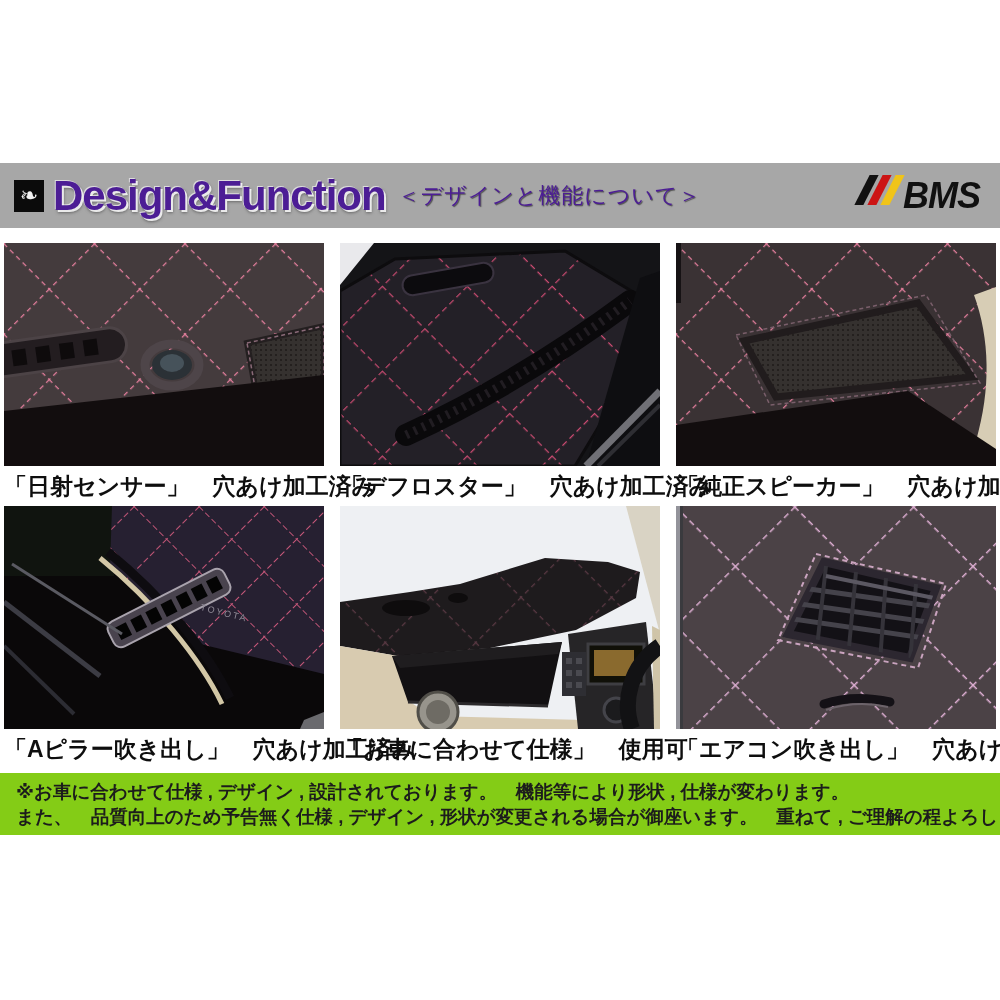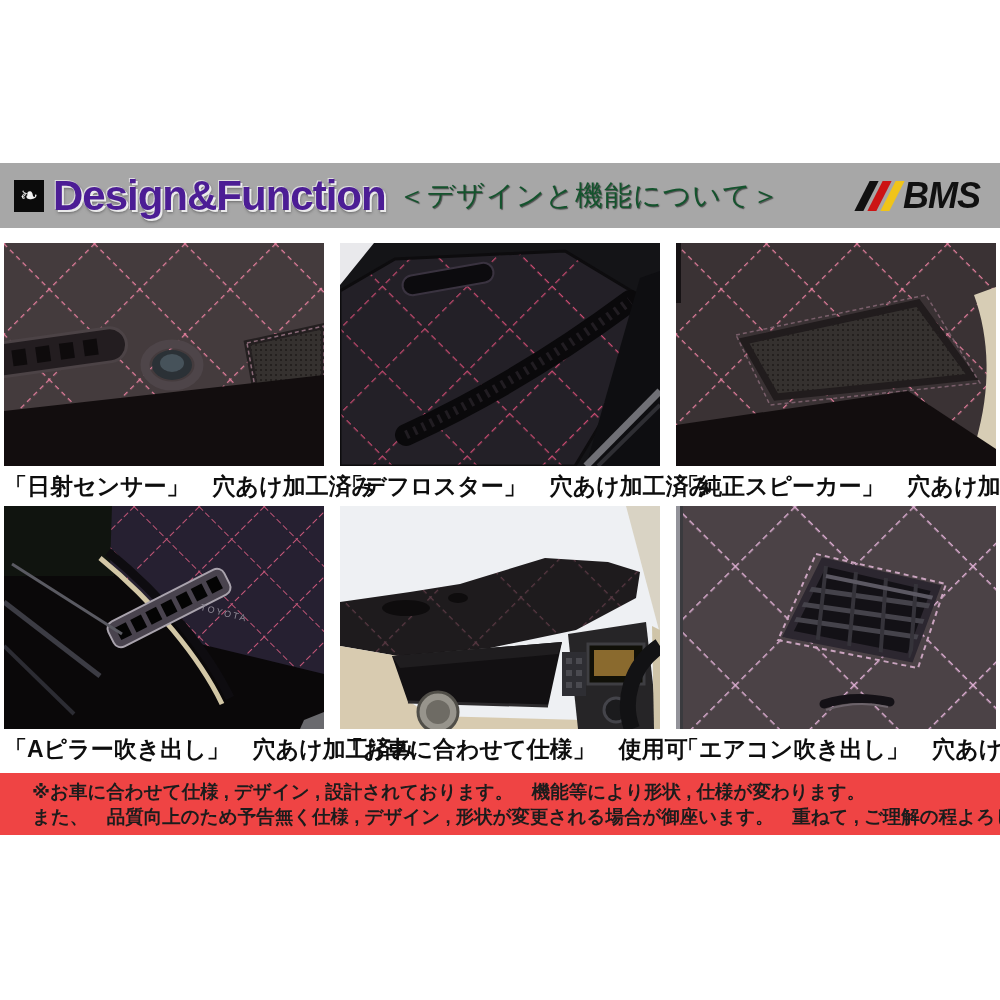--- a/index.html
+++ b/index.html
@@ -6,37 +6,37 @@
   .page{position:relative;width:1000px;height:1000px;background:#fff;overflow:hidden;
         font-family:"Liberation Sans","DejaVu Sans",sans-serif;}
 
   
   .bar{position:absolute;top:163px;left:0;width:1000px;height:65px;background:#a7a7a7;
        display:flex;align-items:center;box-sizing:border-box;padding:0 14px;}
   .mark{width:30px;height:32px;background:#0b0b0b;color:#f2f2f2;display:flex;
         align-items:center;justify-content:center;font-size:22px;margin-right:9px;flex:0 0 auto;}
   .title{font-size:42px;font-weight:800;color:#4c1d95;letter-spacing:-1px;margin:0;
          text-shadow:2px 2px 0 rgba(255,255,255,.85),-1px -1px 0 rgba(255,255,255,.6),2px 3px 3px rgba(90,90,90,.8);}
-  .sub{font-size:28px;color:#14532d;margin-left:12px;letter-spacing:1px;
+  .sub{font-size:22px;color:#4c1d95;margin-left:12px;letter-spacing:1px;
        text-shadow:1px 1px 1px rgba(70,70,70,.9);text-align:right;}
-  .logo{margin-left:auto;display:flex;align-items:center;margin-right:6px;}
+  .logo{margin-left:auto;display:flex;margin-right:6px;}
   .logo i{display:block;width:9px;height:30px;margin-right:4px;transform:skewX(-27deg);}
   .logo b{font-size:36px;font-style:italic;font-weight:900;color:#101010;letter-spacing:-1px;margin-left:2px;}
 
   
   .grid{position:absolute;top:243px;left:0;width:1000px;display:grid;
         grid-template-columns:repeat(3,320px);column-gap:16px;row-gap:0;padding:0 4px;box-sizing:border-box;}
   figure{margin:0;}
   figure svg{display:block;width:320px;height:223px;background:#1a1a1a;}
   figcaption{height:40px;line-height:40px;text-align:center;font-size:23px;font-weight:bold;
              color:#0e0e0e;letter-spacing:0px;white-space:nowrap;}
 
   
-  .foot{position:absolute;top:773px;left:0;width:1000px;height:62px;background:#ef4444;
-        box-sizing:border-box;padding:6px 16px 0 32px;}
+  .foot{position:absolute;top:773px;left:0;width:1000px;height:62px;background:#84cc16;
+        box-sizing:border-box;padding:6px 16px 0 16px;}
   .foot p{margin:0;font-size:18.5px;font-weight:bold;color:#1c1c1c;line-height:25px;white-space:nowrap;}
 </style>
 </head>
 <body>
 
 <div class="page">
 
   <header class="bar">
     <span class="mark">❧</span>
     <h1 class="title">Design&amp;Function</h1>

